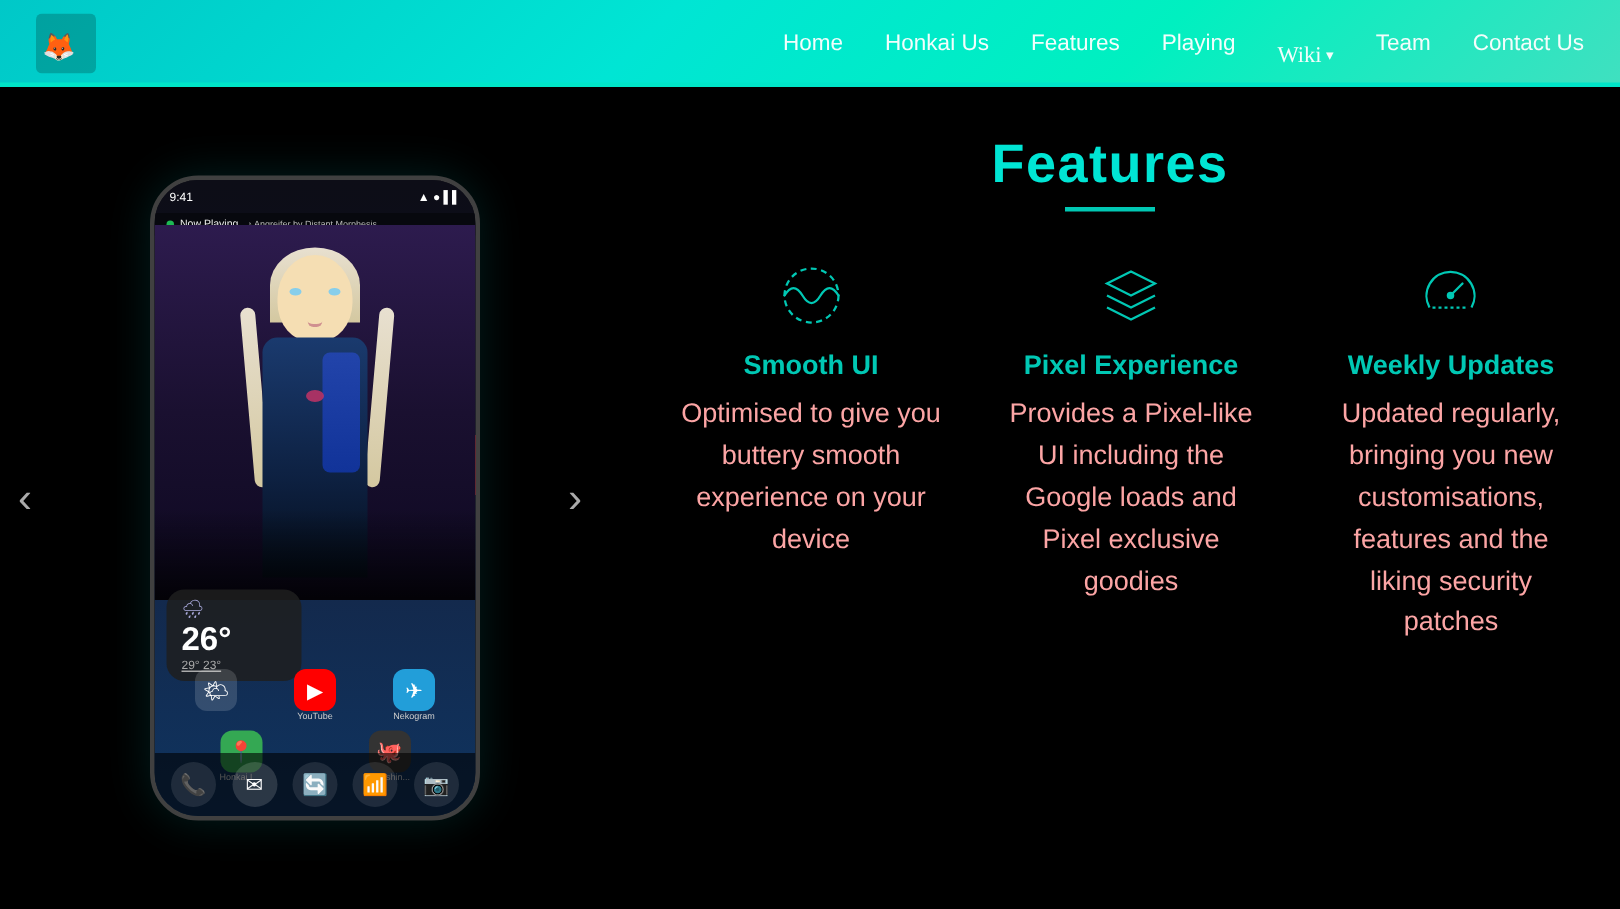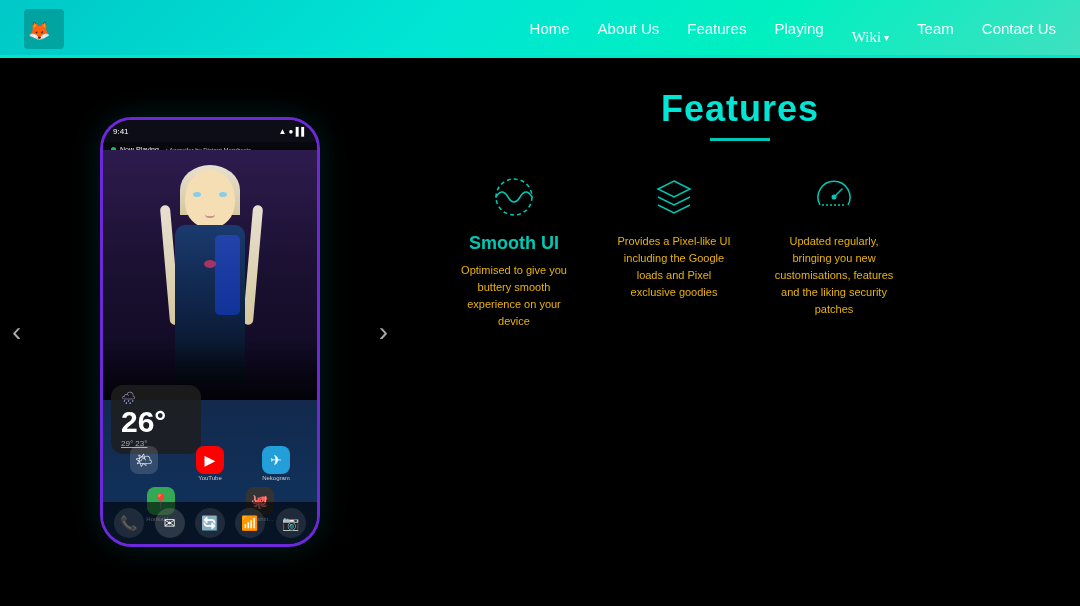--- a/index.html
+++ b/index.html
@@ -104,21 +104,21 @@
       padding: 10px;
     }
     .carousel-btn.left { left: 2px; }
     .carousel-btn.right { right: 2px; }
 
     .phone-frame {
       width: 220px;
       height: 430px;
       background: #111;
       border-radius: 32px;
-      border: 3px solid #6d28d9;
+      border: 3px solid #404040;
       overflow: hidden;
       position: relative;
       box-shadow: 0 0 30px rgba(0,200,200,0.15), inset 0 0 10px rgba(0,0,0,0.8);
     }
 
     .phone-screen {
       width: 100%;
       height: 100%;
       background: linear-gradient(180deg, #1a1a2e 0%, #16213e 40%, #0f3460 100%);
       position: relative;
@@ -214,21 +214,21 @@
     .weather-widget {
       position: absolute;
       bottom: 90px;
       left: 8px;
       background: rgba(30,30,30,0.85);
       border-radius: 12px;
       padding: 6px 10px;
       width: 90px;
     }
     .weather-icon-rain { font-size: 12px; color: #aad; }
-    .weather-temp { font-size: 30px; font-weight: bold; color: #fff; }
+    .weather-temp { font-size: 22px; font-weight: bold; color: #fff; }
     .weather-range { font-size: 8px; color: #aaa; text-decoration: underline; }
 
     .app-grid {
       position: absolute;
       bottom: 10px;
       left: 0; right: 0;
       padding: 6px 8px;
     }
 
     .app-row {
@@ -313,21 +313,21 @@
 
     .title-underline {
       width: 60px;
       height: 3px;
       background: #00c8b4;
       margin: 0 auto 30px;
     }
 
     .features-grid {
       display: grid;
-      grid-template-columns: 1fr 1fr 1fr 1fr;
+      grid-template-columns: 1fr 1fr 1fr;
       gap: 32px 40px;
       width: 100%;
       max-width: 680px;
       margin-left: 28px;
     }
 
     .feature-card {
       display: flex;
       flex-direction: column;
       align-items: center;
@@ -352,38 +352,38 @@
     }
 
     .feature-title {
       font-size: 18px;
       color: #00c8b4;
       font-weight: 600;
       margin-bottom: 8px;
     }
 
     .feature-desc {
-      font-size: 11px;
-      color: #eab308;
+      font-size: 18px;
+      color: #fca5a5;
       line-height: 1.55;
     }
   </style>
 </head>
 <body>
 
 <nav>
   <div class="logo">
     <svg class="logo-icon" viewBox="0 0 40 40">
       <rect width="40" height="40" rx="4" fill="rgba(0,0,0,0.2)"></rect>
       <text x="4" y="28" font-size="18" font-weight="bold" fill="white" font-family="Georgia,serif">🦊</text>
     </svg>
   </div>
   <ul class="nav-links">
     <li><a href="#">Home</a></li>
-    <li><a href="#">About Us</a></li>
+    <li><a href="#">Honkai Us</a></li>
     <li><a href="#">Features</a></li>
     <li><a href="#">Playing</a></li>
     <li>
       <a href="#" class="wiki-link">
         Wiki <span class="chevron-down">▾</span>
       </a>
     </li>
     <li><a href="#">Team</a></li>
     <li><a href="#">Contact Us</a></li>
   </ul>
@@ -500,31 +500,33 @@
 
 
       <div class="feature-card">
         <div class="feature-icon">
           <svg viewBox="0 0 44 44">
             <polygon points="22,6 38,14 22,22 6,14"></polygon>
             <polyline points="6,22 22,30 38,22"></polyline>
             <polyline points="6,30 22,38 38,30"></polyline>
           </svg>
         </div>
+        <div class="feature-title">Pixel Experience</div>
         <div class="feature-desc">Provides a Pixel-like UI including the Google loads and Pixel exclusive goodies</div>
       </div>
 
       <div class="feature-card">
         <div class="feature-icon">
           <svg viewBox="0 0 44 44">
             <path d="M8 30 A16 16 0 1 1 36 30"></path>
             <line x1="22" y1="22" x2="30" y2="14" stroke-linecap="round"></line>
             <circle cx="22" cy="22" r="2.5" fill="#00c8b4" stroke="none"></circle>
             <path d="M10 30 L34 30" stroke-dasharray="2 2"></path>
           </svg>
         </div>
+        <div class="feature-title">Weekly Updates</div>
         <div class="feature-desc">Updated regularly, bringing you new customisations, features and the liking security patches</div>
       </div>
 
     </div>
   </div>
 
 </div>
 
 </body></html>

